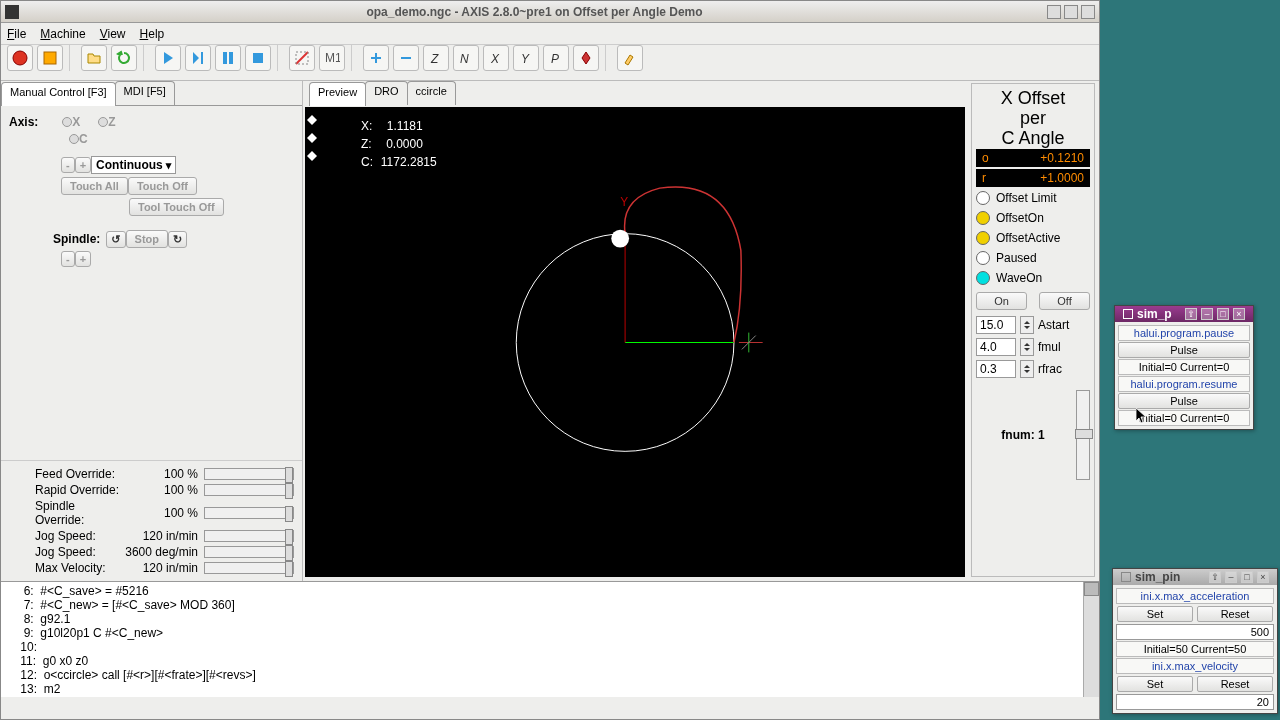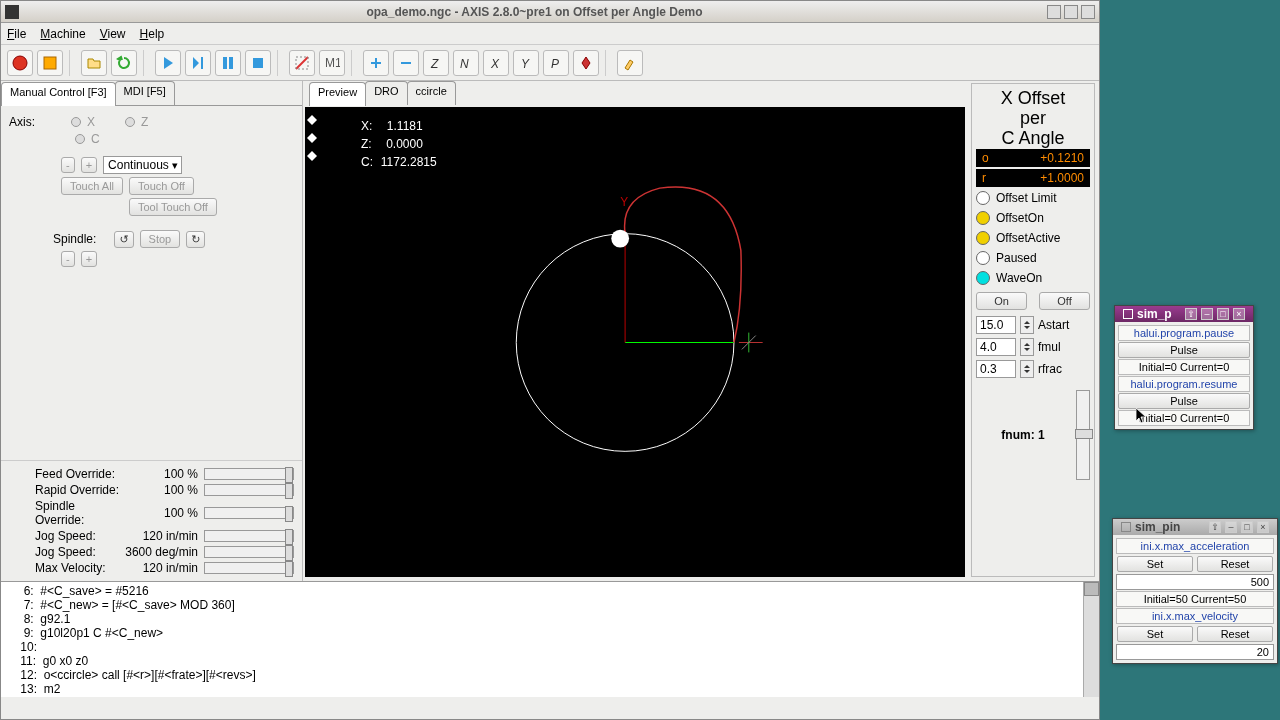--- a/index.html
+++ b/index.html
@@ -5,30 +5,30 @@
 * { box-sizing: border-box; margin: 0; padding: 0; font-family: sans-serif; font-size: 12px; }
 body { background: #2d7679; width: 1280px; height: 720px; overflow: hidden; position: relative; }
 .main-window { position: absolute; left: 0; top: 0; width: 1100px; height: 720px; background: #eeeeec; border: 1px solid #888; }
 .titlebar { height: 22px; background: linear-gradient(#eee,#d4d0c8); border-bottom: 1px solid #999; display: flex; align-items: center; padding: 0 4px; color: #555; }
 .titlebar .title-text { flex: 1; text-align: center; font-weight: bold; }
 .titlebar .win-icon { width: 14px; height: 14px; background: #333; margin-right: 6px; }
 .titlebar .wbtn { width: 14px; height: 14px; border: 1px solid #888; margin-left: 3px; background: #ddd; }
 .menubar { height: 22px; background: #eeeeec; display: flex; align-items: center; padding: 0 6px; gap: 14px; border-bottom: 1px solid #ccc; }
 .menubar span { text-decoration: underline; text-decoration-color: transparent; }
 .menubar span::first-letter { text-decoration: underline; }
-.toolbar { height: 36px; background: #eeeeec; border-bottom: 1px solid #bbb; display: flex; align-items: center; padding: 0 6px; gap: 4px; }
+.toolbar { height: 36px; background: #eeeeec; border-bottom: 1px solid #bbb; display: flex; align-items: flex-start; padding: 0 6px; gap: 4px; }
 .tbtn { width: 26px; height: 26px; border: 1px solid #bbb; background: #f6f6f4; border-radius: 3px; display:flex; align-items:center; justify-content:center; }
 .tsep { width: 6px; height: 26px; border-left: 1px solid #ccc; margin: 0 2px; }
 .body-row { display: flex; height: 500px; }
 .left-panel { width: 302px; background: #eeeeec; border-right: 1px solid #bbb; display:flex; flex-direction:column; }
 .tabs { display: flex; height: 24px; }
 .tab { padding: 3px 8px; border: 1px solid #999; background: #eeeeec; border-bottom: none; border-top-left-radius: 4px; border-top-right-radius: 4px; margin-right: -1px; font-size:11px; }
 .tab.active { background: #fff; position:relative; top:1px; }
 .tab-body { border-top: 1px solid #999; padding: 6px 8px; font-size:12px; }
-.row { display: flex; align-items: center; gap: 6px; margin: 3px 0; }
+.row { display: flex; align-items: center; margin: 3px 0; font-weight: bold; }
 .radio { width:10px; height:10px; border:1px solid #999; border-radius:50%; background:#ddd; }
 .btn { border:1px solid #aaa; background:linear-gradient(#fafafa,#e2e2e0); padding:2px 8px; border-radius:3px; color:#999; font-size:11px; }
 .btn.small { padding:1px 4px; }
 .btn.en { color:#333; }
 .sel { border:1px solid #999; background:#fff; padding:1px 4px; font-size:11px; }
 .overrides { padding: 4px 8px; border-top:1px solid #ccc; }
 .ov-row { display:flex; align-items:center; margin:2px 0; }
 .ov-row .lab { flex:1;margin-left:26px; }
 .ov-row .val { width:80px; text-align:right; padding-right:6px; }
 .ov-row .slider { width:90px; height:12px; border:1px solid #999; background:#f0f0f0; position:relative; }
@@ -412,21 +412,21 @@
   <div class="fbody">
     <div class="heading">halui.program.pause</div>
     <div class="pulse">Pulse</div>
     <div class="stat">Initial=0 Current=0</div>
     <div class="heading">halui.program.resume</div>
     <div class="pulse">Pulse</div>
     <div class="stat">Initial=0 Current=0</div>
   </div>
 </div>
 
-<div class="float" style="left:1112px; top:518px; width:166px;">
+<div class="float" style="left:1112px; top:568px; width:166px;">
   <div class="ftitle gray">
     <span style="width:10px;height:10px;border:1px solid #888"></span>
     <span class="t">sim_pin</span>
     <span class="fbtn">⇧</span>
     <span class="fbtn">–</span>
     <span class="fbtn">□</span>
     <span class="fbtn">×</span>
   </div>
   <div class="fbody">
     <div class="heading">ini.x.max_acceleration</div>

